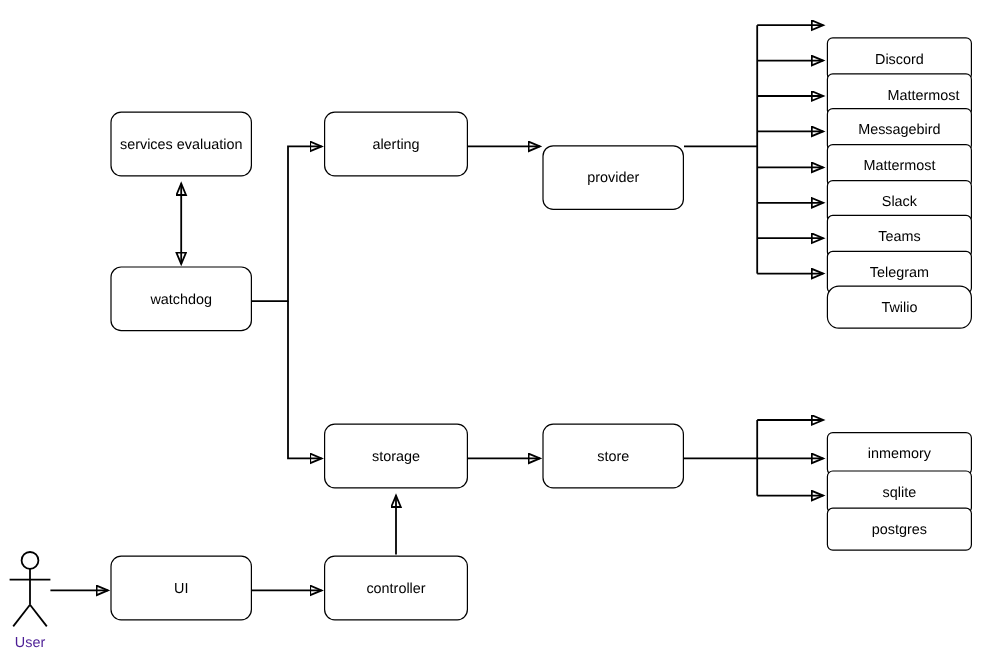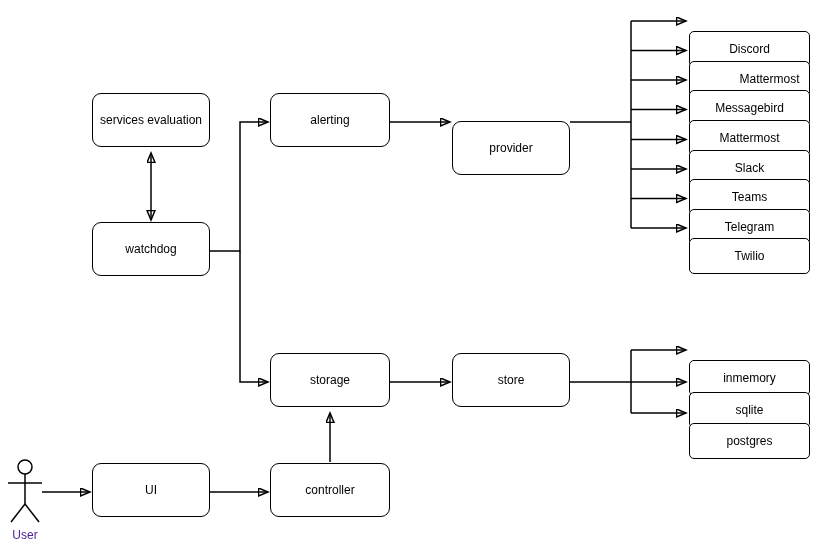--- a/index.html
+++ b/index.html
@@ -166,21 +166,21 @@
   </div>
   <div class="node small" style="left:689px; top:129.5px;">
     <span>Slack</span>
   </div>
   <div class="node small" style="left:689px; top:159px;">
     <span>Teams</span>
   </div>
   <div class="node small" style="left:689px; top:188.5px;text-align:right;">
     <span>Telegram</span>
   </div>
-  <div class="node small" style="left:689px; top:218px;">
+  <div class="node small" style="left:689px; top:218px;border-radius:10px;">
     <span>Twilio</span>
   </div>
 
   <div class="node small" style="left:689px; top:340px;">
     <span>inmemory</span>
   </div>
   <div class="node small" style="left:689px; top:372px;">
     <span>sqlite</span>
   </div>
   <div class="node small" style="left:689px; top:403px;">

